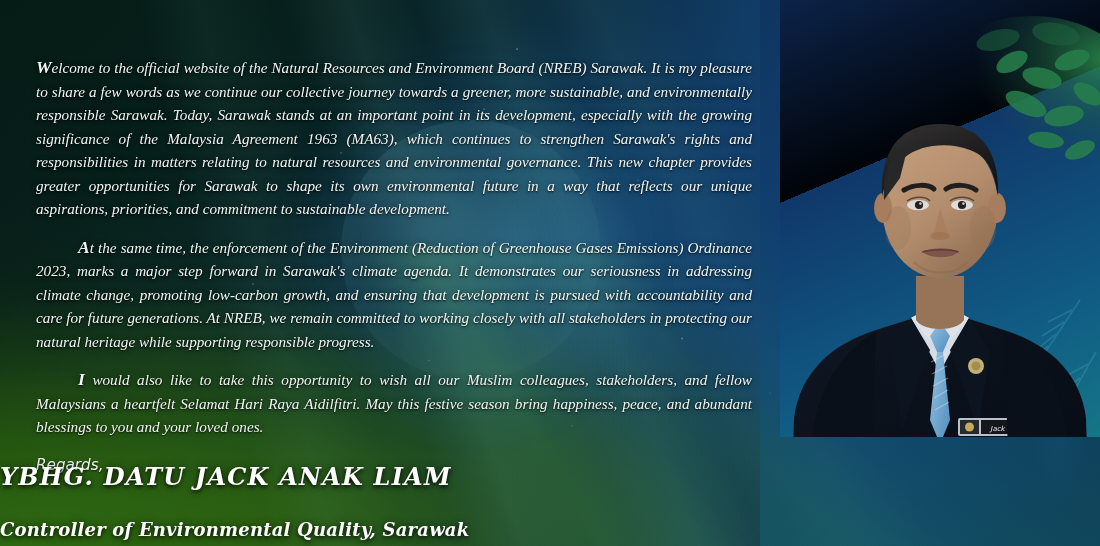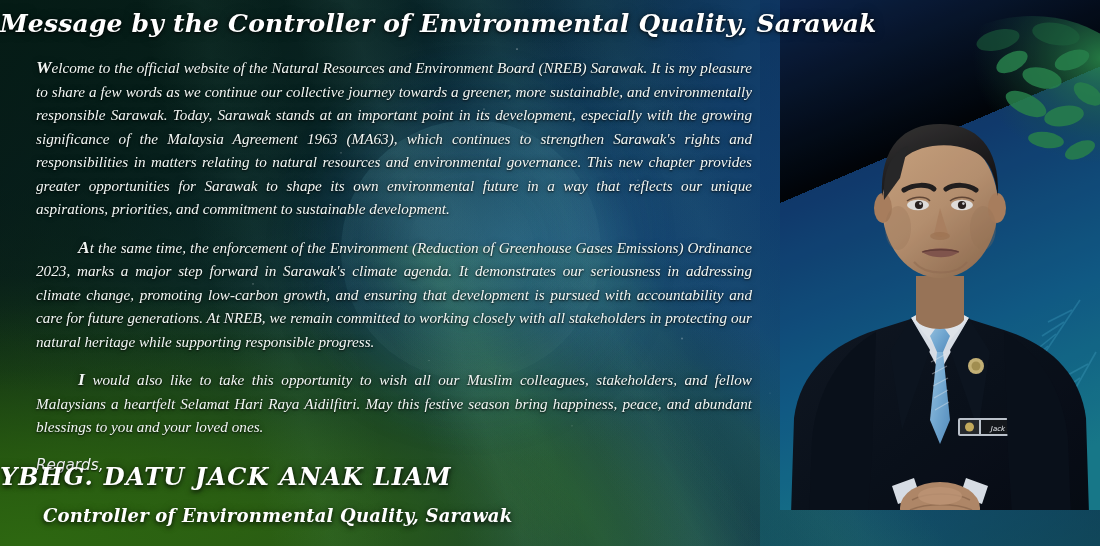--- a/index.html
+++ b/index.html
@@ -184,39 +184,38 @@
     font-family: "DejaVu Serif", serif;
     font-style: italic;
     font-weight: 700;
     font-size: 24px;
     letter-spacing: 1.2px;
     color: #ffffff;
     text-shadow: 0 2px 4px rgba(0,0,0,0.75), 0 0 9px rgba(0,0,0,0.45);
     white-space: nowrap;
   }
   .sig-role {
-    margin-top: 14px;
+    margin-top: 28px;
     font-family: "DejaVu Serif", serif;
     font-style: italic;
     font-weight: 700;
     font-size: 18px;
     letter-spacing: 0.2px;
     color: #ffffff;
     text-shadow: 0 2px 4px rgba(0,0,0,0.70), 0 0 9px rgba(0,0,0,0.40);
     white-space: nowrap;
-    padding-left: 43px;
   }
 
   
   .portrait {
     position: absolute;
     right: 0;
     top: 0;
     width: 320px;
-    height: 510px;
+    height: 437px;
     overflow: hidden;
     text-align: right;
   }
   .portrait svg { display: block; }
 </style>
 </head>
 <body>
 
 <div id="stage">
 
@@ -383,21 +382,20 @@
         </g>
         <ellipse cx="160" cy="496" rx="22" ry="9" fill="#d1a079" opacity="0.8"></ellipse>
 
         <rect x="0" y="0" width="320" height="546" fill="#0a2a52" opacity="0.10"></rect>
       </g>
     </svg>
   </div>
 
   <div class="content">
 
-    <div class="title">Message by the Controller of Environmental Quality, Sarawak</div>
 
     <div class="body-copy">
       <p class="para"><span class="dropcap">W</span><span>elcome to the official website of the Natural Resources and Environment Board (NREB) Sarawak. It is my pleasure to share a few words as we continue our collective journey towards a greener, more sustainable, and environmentally responsible Sarawak. Today, Sarawak stands at an important point in its development, especially with the growing significance of the Malaysia Agreement 1963 (MA63), which continues to strengthen Sarawak's rights and responsibilities in matters relating to natural resources and environmental governance. This new chapter provides greater opportunities for Sarawak to shape its own environmental future in a way that reflects our unique aspirations, priorities, and commitment to sustainable development.</span></p>
 
       <p class="para indent"><span class="dropcap">A</span><span>t the same time, the enforcement of the Environment (Reduction of Greenhouse Gases Emissions) Ordinance 2023, marks a major step forward in Sarawak's climate agenda. It demonstrates our seriousness in addressing climate change, promoting low-carbon growth, and ensuring that development is pursued with accountability and care for future generations. At NREB, we remain committed to working closely with all stakeholders in protecting our natural heritage while supporting responsible progress.</span></p>
 
       <p class="para indent"><span class="dropcap">I</span><span> would also like to take this opportunity to wish all our Muslim colleagues, stakeholders, and fellow Malaysians a heartfelt Selamat Hari Raya Aidilfitri. May this festive season bring happiness, peace, and abundant blessings to you and your loved ones.</span></p>
 
       <p class="regards">Regards,</p>
     </div>

